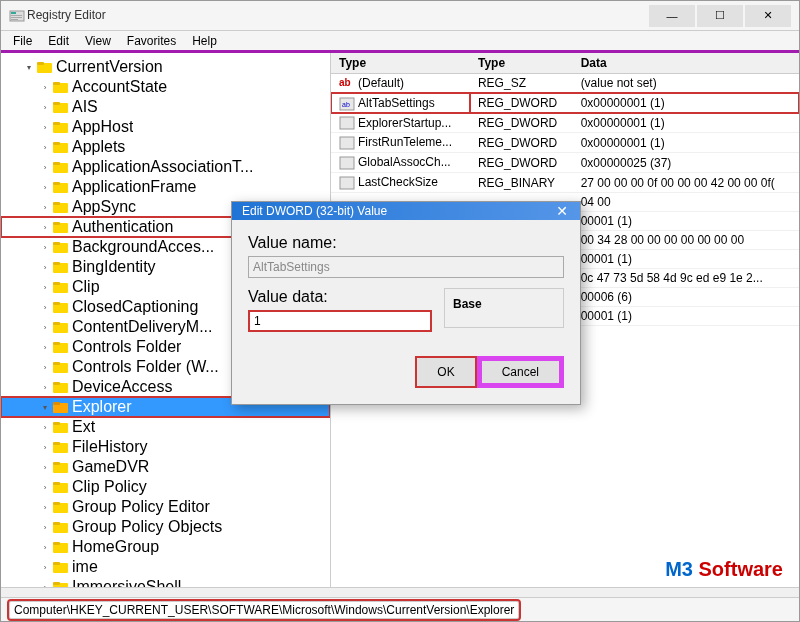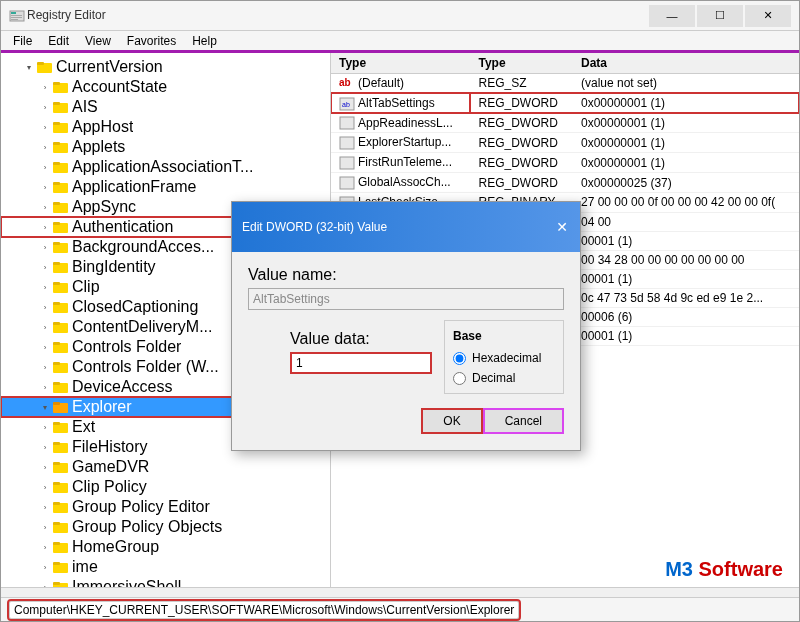--- a/index.html
+++ b/index.html
@@ -197,21 +197,21 @@
       border: 1px solid #999;
       box-shadow: 4px 4px 12px rgba(0,0,0,0.3);
       width: 350px;
       position: absolute;
       top: 200px;
       left: 230px;
     }
     .dialog-title {
       background: linear-gradient(to right, #2074d5, #5596e8);
       color: #fff;
-      padding: 18px 10px;
+      padding: 2px 10px;
       font-size: 12px;
       display: flex;
       justify-content: space-between;
       align-items: center;
     }
     .dialog-close {
       background: transparent;
       border: none;
       color: #fff;
       cursor: pointer;
@@ -231,22 +231,21 @@
       height: 22px;
       border: 1px solid #aaa;
       padding: 2px 4px;
       font-size: 12px;
       background: #fff;
       margin-bottom: 10px;
     }
     .dialog-row {
       display: flex;
       gap: 12px;
-      align-items: center;
-      margin-left: 42px;
+      align-items: flex-start;
     }
     .value-data-box {
       flex: 1;
     }
     .value-input-highlighted {
       border: 2px solid #cc3333 !important;
     }
     .base-box {
       width: 120px;
       background: #f0f0f0;
@@ -272,21 +271,21 @@
     }
     .dialog-buttons {
       display: flex;
       justify-content: flex-end;
       gap: 0;
       margin-top: 14px;
     }
     .dialog-btn {
       padding: 4px 20px;
       font-size: 12px;
-      border: 2px solid #d946ef;
+      border: 5px solid #d946ef;
       background: #e1e1e1;
       cursor: pointer;
       min-width: 60px;
     }
     .dialog-btn.primary {
       border: 2px solid #cc3333;
     }
 
     
     .watermark {
@@ -596,31 +595,20 @@
             </td>
             <td>REG_DWORD</td>
             <td>0x00000001 (1)</td>
           </tr>
           <tr class="reg-row">
             <td>
               <span class="reg-icon">
                 <svg width="16" height="14" viewBox="0 0 16 14">
                     <rect x="1" y="1" width="14" height="12" fill="#e8e8e8" stroke="#999" stroke-width="1"></rect>
                   </svg>
-              </span>AppReadinessL...
-            </td>
-            <td>REG_DWORD</td>
-            <td>0x00000001 (1)</td>
-          </tr>
-          <tr class="reg-row">
-            <td>
-              <span class="reg-icon">
-                <svg width="16" height="14" viewBox="0 0 16 14">
-                    <rect x="1" y="1" width="14" height="12" fill="#e8e8e8" stroke="#999" stroke-width="1"></rect>
-                  </svg>
               </span>ExplorerStartup...
             </td>
             <td>REG_DWORD</td>
             <td>0x00000001 (1)</td>
           </tr>
           <tr class="reg-row">
             <td>
               <span class="reg-icon">
                 <svg width="16" height="14" viewBox="0 0 16 14">
                     <rect x="1" y="1" width="14" height="12" fill="#e8e8e8" stroke="#999" stroke-width="1"></rect>
@@ -708,30 +696,20 @@
         <div class="dialog-label">Value name:</div>
         <input class="dialog-input" type="text" value="AltTabSettings" readonly="" style="background: rgb(240, 240, 240); color: rgb(136, 136, 136);">
 
         <div class="dialog-row">
           <div class="value-data-box">
             <div class="dialog-label">Value data:</div>
             <input class="dialog-input value-input-highlighted" type="text" value="1" style="">
           </div>
           <div class="base-box">
             <div class="base-title">Base</div>
-            <div class="radio-group">
-              <label class="radio-item">
-                <input type="radio" name="base" checked="" style="">
-                <span>Hexadecimal</span>
-              </label>
-              <label class="radio-item">
-                <input type="radio" name="base" style="">
-                <span>Decimal</span>
-              </label>
-            </div>
           </div>
         </div>
 
         <div class="dialog-buttons">
           <button class="dialog-btn primary">OK</button>
           <button class="dialog-btn">Cancel</button>
         </div>
       </div>
     </div>
   </div>

